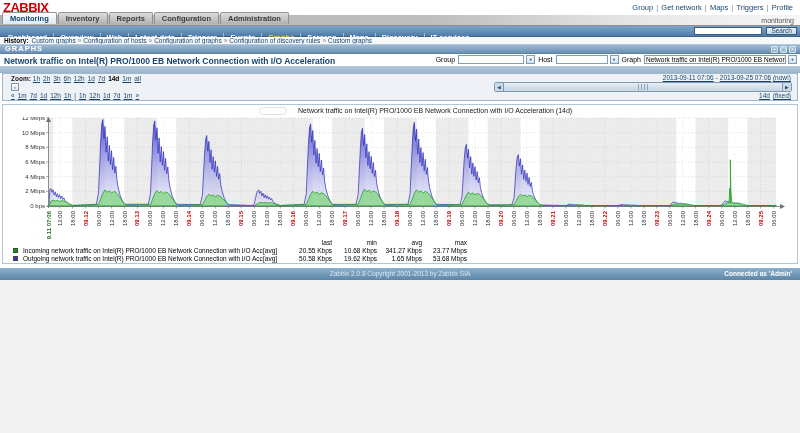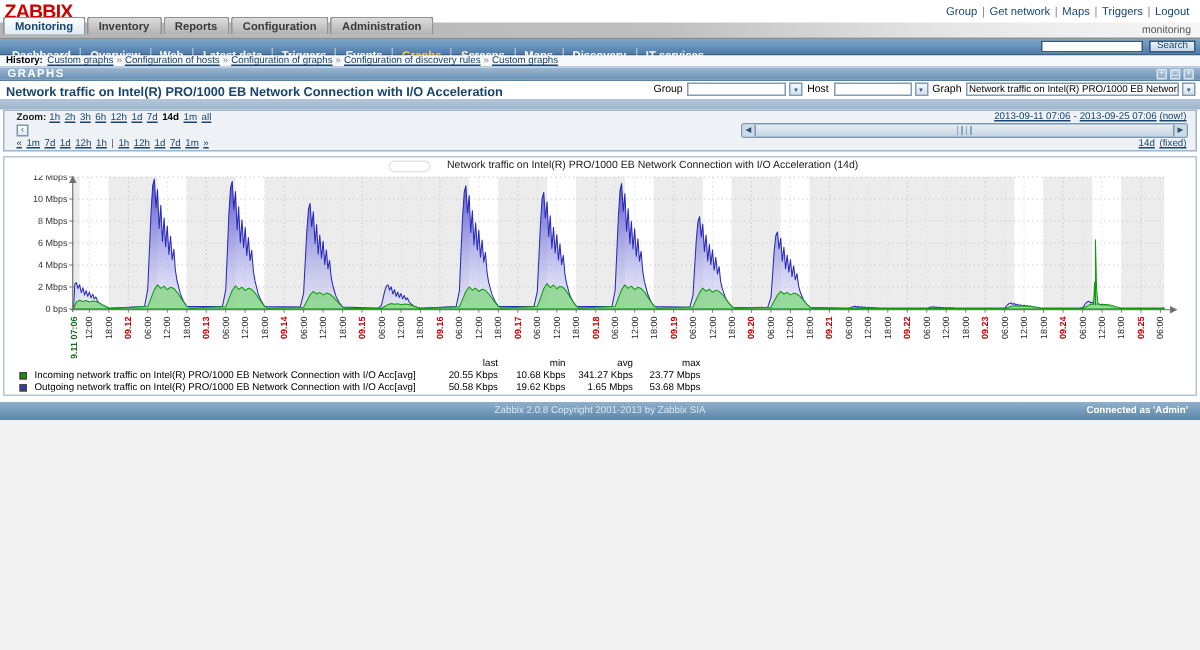--- a/index.html
+++ b/index.html
@@ -108,21 +108,21 @@
   #footer .conn { position:absolute; right:8px; top:0; font-size:6.5px; line-height:12px; font-weight:bold; color:#fff; }
   #page-lower { position:absolute; top:280px; left:0; right:0; bottom:0; background:#f3f3f3; }
 </style>
 </head>
 <body>
 
 <div id="screen">
 
   <div id="white-top">
     <div id="logo">ZABBIX</div>
-    <div id="top-links"><a>Group</a><span> | </span><a>Get network</a><span> | </span><a>Maps</a><span> | </span><a>Triggers</a><span> | </span><a>Logout</a></div>
+    <div id="top-links"><a>Group</a><span> | </span><a>Get network</a><span> | </span><a>Maps</a><span> | </span><a>Triggers</a><span> | </span><a>Profile</a></div>
   </div>
 
   <div id="tab-row">
     <div id="tabs"><span class="tab active">Monitoring</span><span class="tab">Inventory</span><span class="tab">Reports</span><span class="tab">Configuration</span><span class="tab">Administration</span></div>
     <div id="context-label">monitoring</div>
   </div>
 
   <div id="menu-bar">
     <div id="menu-items"><a class="menu-item">Dashboard</a><a class="menu-item">Overview</a><a class="menu-item">Web</a><a class="menu-item">Latest data</a><a class="menu-item">Triggers</a><a class="menu-item">Events</a><a class="menu-item active">Graphs</a><a class="menu-item">Screens</a><a class="menu-item">Maps</a><a class="menu-item">Discovery</a><a class="menu-item">IT services</a></div>
     <div id="search-area">

